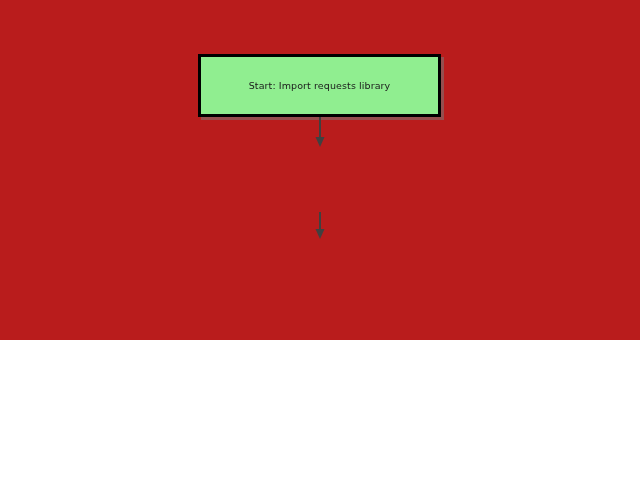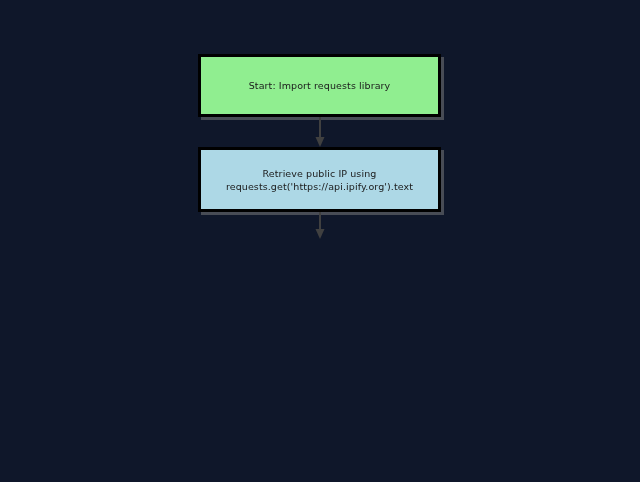--- a/index.html
+++ b/index.html
@@ -10,22 +10,22 @@
   body {
     width: 640px;
     height: 482px;
     overflow: hidden;
     font-family: "DejaVu Sans", "Liberation Sans", sans-serif;
   }
 
   #canvas {
     position: relative;
     width: 640px;
-    height: 482px;
-    background: #0f172a;
+    height: 340px;
+    background: #b91c1c;
   }
 
   .node {
     position: absolute;
     box-sizing: border-box;
     border: 3px solid #000000;
     box-shadow: 3px 3px 0 0 rgba(120,120,120,0.55);
     display: flex;
     align-items: center;
     justify-content: center;
@@ -93,24 +93,20 @@
     <span class="node-label">Start: Import requests library</span>
   </div>
 
   <div class="connector" id="connector-1">
     <svg viewBox="0 0 28 31" preserveAspectRatio="none">
       <line x1="14" y1="0" x2="14" y2="22" stroke="#404040" stroke-width="2"></line>
       <polygon points="14,30 9.5,20 18.5,20" fill="#404040"></polygon>
     </svg>
   </div>
 
-  <div class="node" id="node-retrieve">
-    <span class="node-label">Retrieve public IP using
-requests.get('https://api.ipify.org').text</span>
-  </div>
 
   <div class="connector" id="connector-2">
     <svg viewBox="0 0 28 28" preserveAspectRatio="none">
       <line x1="14" y1="0" x2="14" y2="19" stroke="#404040" stroke-width="2"></line>
       <polygon points="14,27 9.5,17 18.5,17" fill="#404040"></polygon>
     </svg>
   </div>
 
 
 </div>

